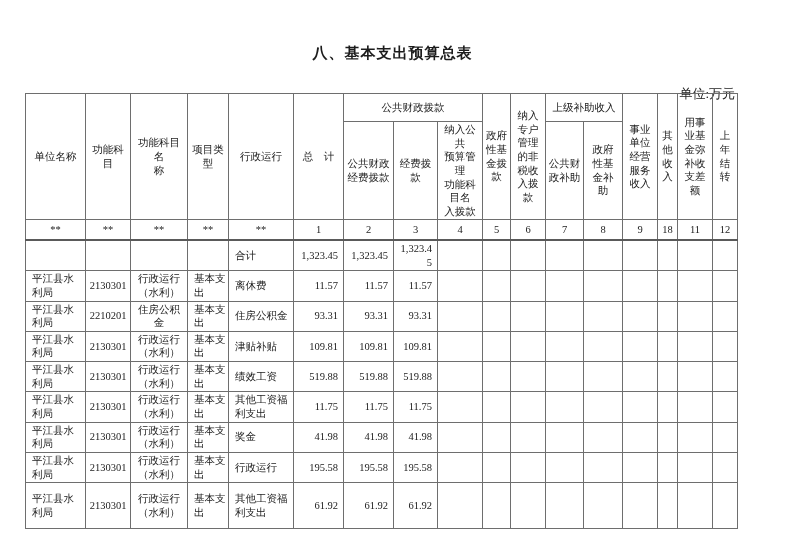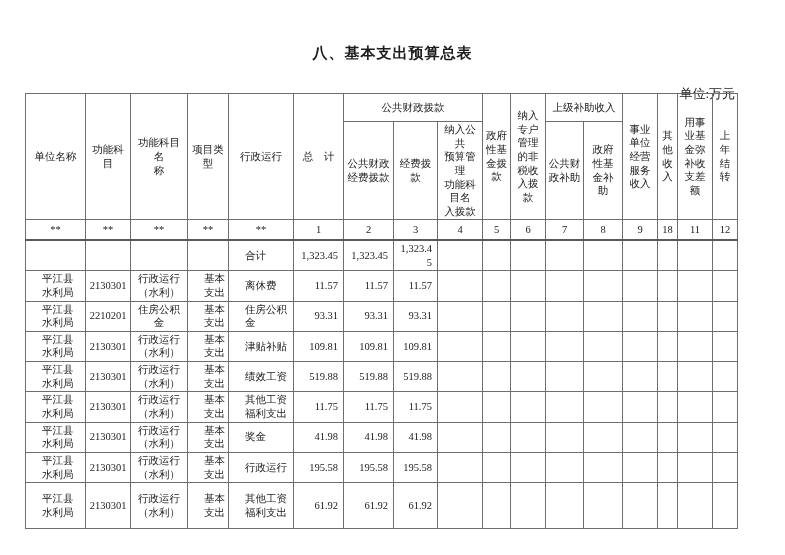--- a/index.html
+++ b/index.html
@@ -53,21 +53,21 @@
     font-weight: normal;
   }
   .budget th { text-align: center; }
   tr.h1  { height: 28px; }
   tr.h2  { height: 82px; }
   tr.idx { height: 20px; }
   tr.idx th { border-bottom: 2px solid #5a5a5a; }
   tbody tr { height: 28px; }
   tbody tr:first-child { height: 24px; }
   tbody tr:last-child  { height: 46px; }
-  td.l { text-align: left;  padding-left: 16px; }
+  td.l { text-align: left;  padding-left: 6px; }
   td.c { text-align: center; }
   td.n { text-align: right; padding-right: 5px; }
   td.e { }
 </style>
 </head>
 <body>
 
 <div class="page">
   <div class="title">八、基本支出预算总表</div>
   <div class="unit-note">单位:万元</div>

